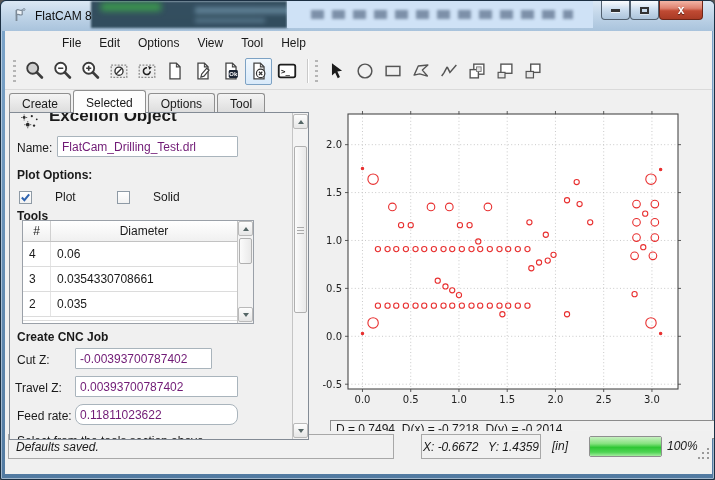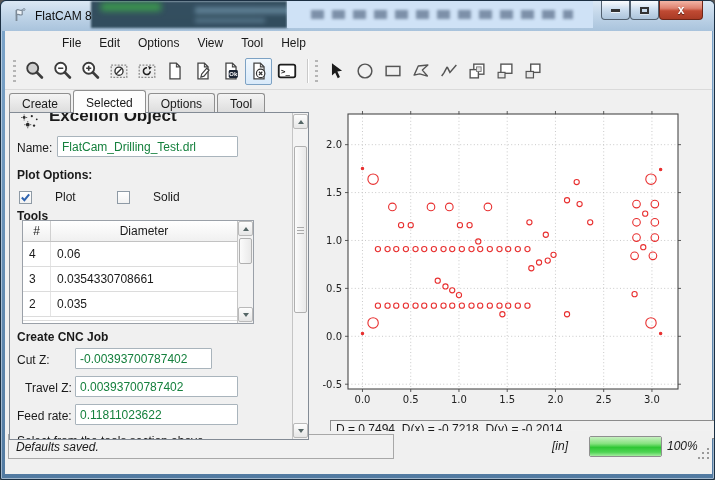--- a/index.html
+++ b/index.html
@@ -49,21 +49,21 @@
        background:linear-gradient(180deg,#f4f4f4,#dcdcdc);margin-right:2px;cursor:pointer;font-size:12px;}
   .tab.active{height:23px;background:#fdfdfd;position:relative;z-index:3;padding-top:5px;}
   
   #left-panel{position:absolute;left:4px;top:81px;width:300px;height:328px;border:1px solid #838b95;background:#f0f0f0;z-index:2;}
   #panel-content{position:absolute;left:1px;top:0;right:17px;bottom:0;overflow:hidden;}
   .ph-icon{position:absolute;left:8px;top:0px;width:22px;height:18px;}
   #panel-title{position:absolute;left:38px;top:-7px;font-size:17px;font-weight:bold;white-space:nowrap;}
   .plabel{position:absolute;font-size:12px;}
   .pbold{font-weight:bold;text-align:center;}
   .pfield{position:absolute;height:21px;border:1px solid #a9b4bc;border-radius:1px;background:#fff;font-family:"Liberation Sans",sans-serif;
-          font-size:12px;padding:1px 4px;color:#15803d;}
+          font-size:12px;padding:1px 4px;color:#701a75;}
   .cbrow{position:absolute;display:flex;align-items:center;gap:23px;}
   .cbbox{width:13px;height:13px;border:1px solid #8e9aa5;background:linear-gradient(180deg,#fff,#f2f2f2);display:flex;
          align-items:center;justify-content:center;}
   .cbbox svg{width:11px;height:11px;}
   
   #tools-table{position:absolute;left:11px;top:107px;width:232px;height:104px;border:1px solid #9aa0a8;background:#fff;}
   .tt-header{display:flex;height:21px;background:linear-gradient(180deg,#ffffff,#f0f0f0);border-bottom:1px solid #c2c2c2;}
   .tt-h{display:flex;align-items:center;justify-content:center;font-size:12px;}
   .tt-h.c0{width:28px;border-right:1px solid #d0d0d0;}
   .tt-h.c1{width:186px;}
@@ -341,24 +341,24 @@
             <div class="sb-btn" style="top:86px">
                 <div class="arr-dn"></div>
               </div>
           </div>
         </div>
 
         <span class="plabel pbold" style="left:6px;top:217px">Create CNC Job</span>
         <div id="cnc-fields">
             <span class="plabel" style="left: 6px; top: 240px;">Cut Z:</span>
             <input class="pfield" value="-0.00393700787402" style="left: 64px; top: 235px; width: 137px;">
-            <span class="plabel" style="left: 14px; top: 268px;">Travel Z:</span>
+            <span class="plabel" style="left: 4px; top: 268px;">Travel Z:</span>
             <input class="pfield" value="0.00393700787402" style="left: 64px; top: 263px; width: 163px;">
             <span class="plabel" style="left: 6px; top: 296px;">Feed rate:</span>
-            <input class="pfield" value="0.11811023622" style="left: 64px; top: 291px; width: 163px;">
+            <input class="pfield" value="0.11811023622" style="left: 64px; top: 291px; width: 163px; border-radius: 8px;">
           </div>
         <span class="plabel" style="left:6px;top:321px">Select from the tools section above</span>
       </div>
 
       <div id="panel-scroll">
         <div class="sb-btn" style="top:1px">
             <div class="arr-up"></div>
           </div>
         <div class="sb-thumb" style="top:33px;height:167px">
             <div class="thumb-grip"></div>
@@ -504,20 +504,21 @@
           <circle cx="191.17543859649123" cy="204.63763066202088" r="2.6" fill="none" stroke="#e83030" stroke-width="1.1"></circle>
           <circle cx="200.82456140350877" cy="204.63763066202088" r="2.6" fill="none" stroke="#e83030" stroke-width="1.1"></circle>
           <circle cx="210.47368421052633" cy="204.63763066202088" r="2.6" fill="none" stroke="#e83030" stroke-width="1.1"></circle>
         </svg>
     </div>
 
     <div id="readout">D = 0.7494  D(x) = -0.7218  D(y) = -0.2014</div>
 
     <div id="statusbar">
       <div class="sb-box" id="sb-msg">Defaults saved.</div>
+      <div class="sb-box" id="sb-coords">X: -0.6672   Y: 1.4359</div>
       <span id="sb-units">[in]</span>
       <div id="sb-progress">
           <div id="sb-progress-fill" style="width: 100%;"></div>
         </div>
       <span id="sb-pct">100%</span>
       <div id="sb-grip"></div>
     </div>
 
   </div>
 </div>

